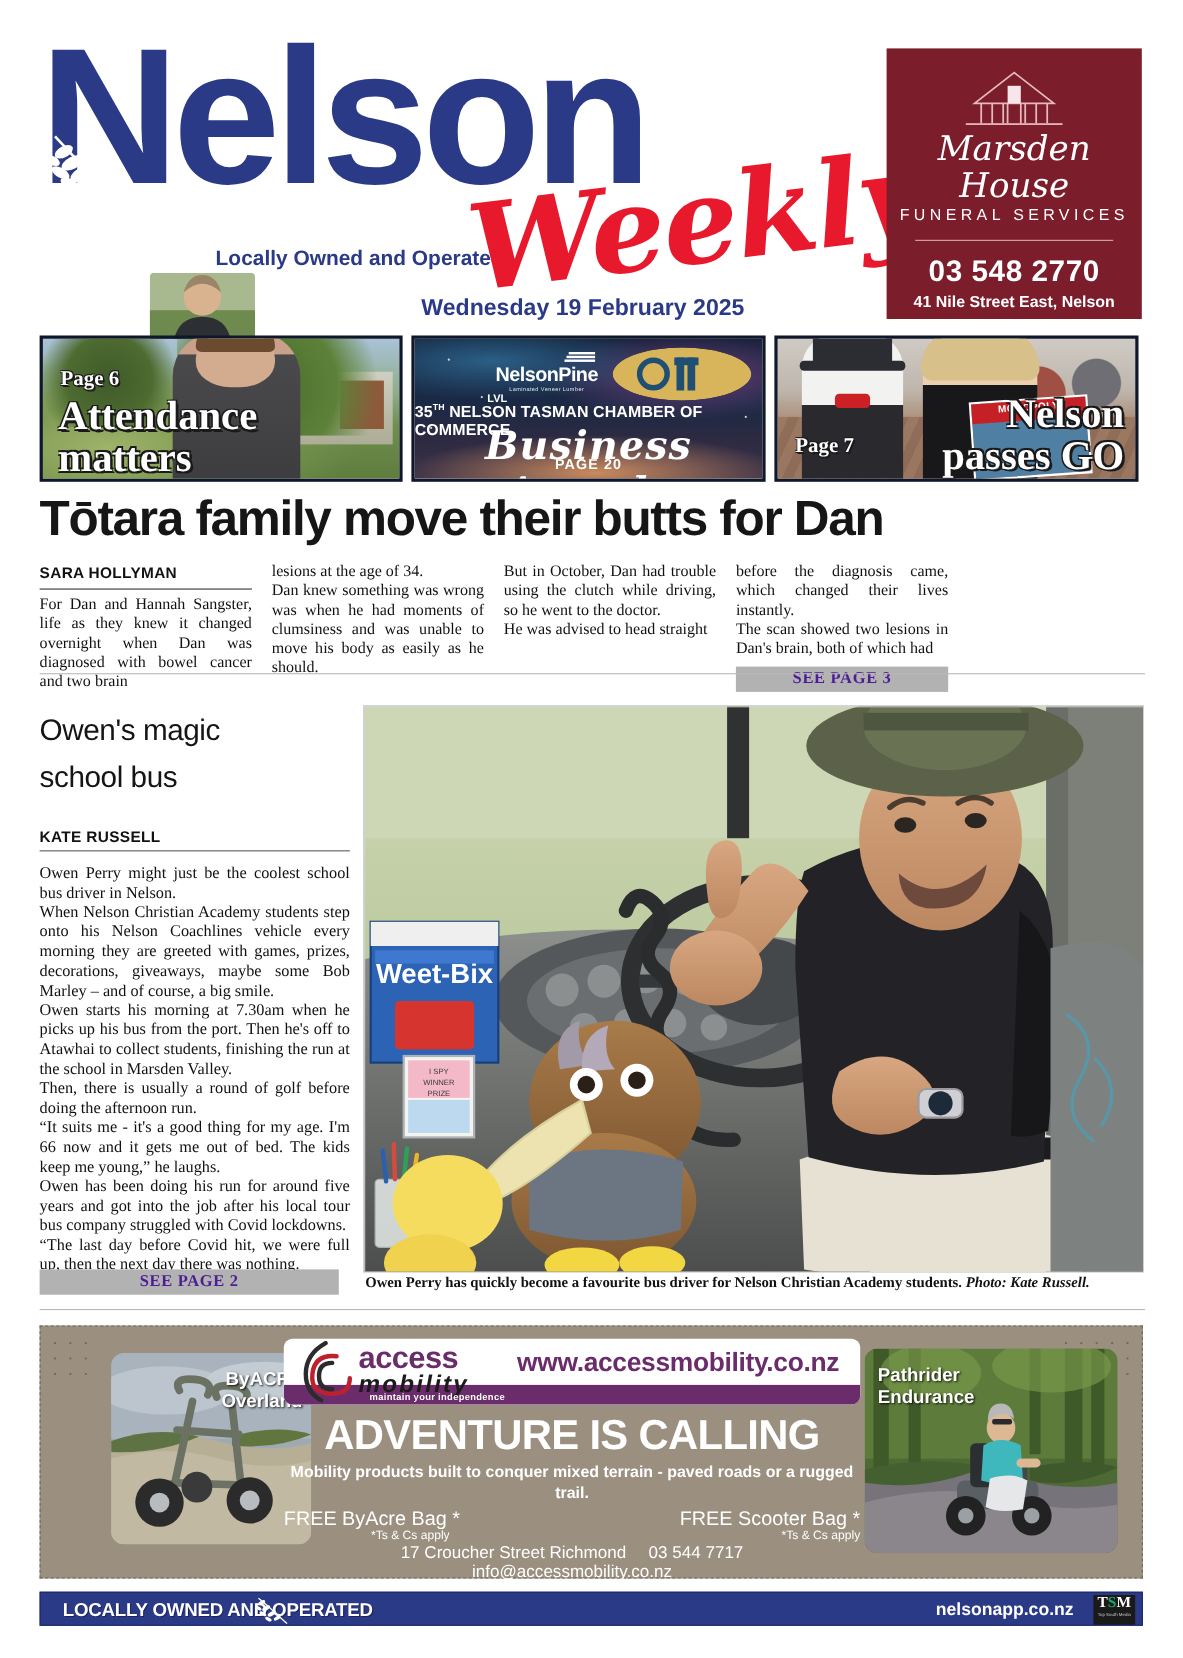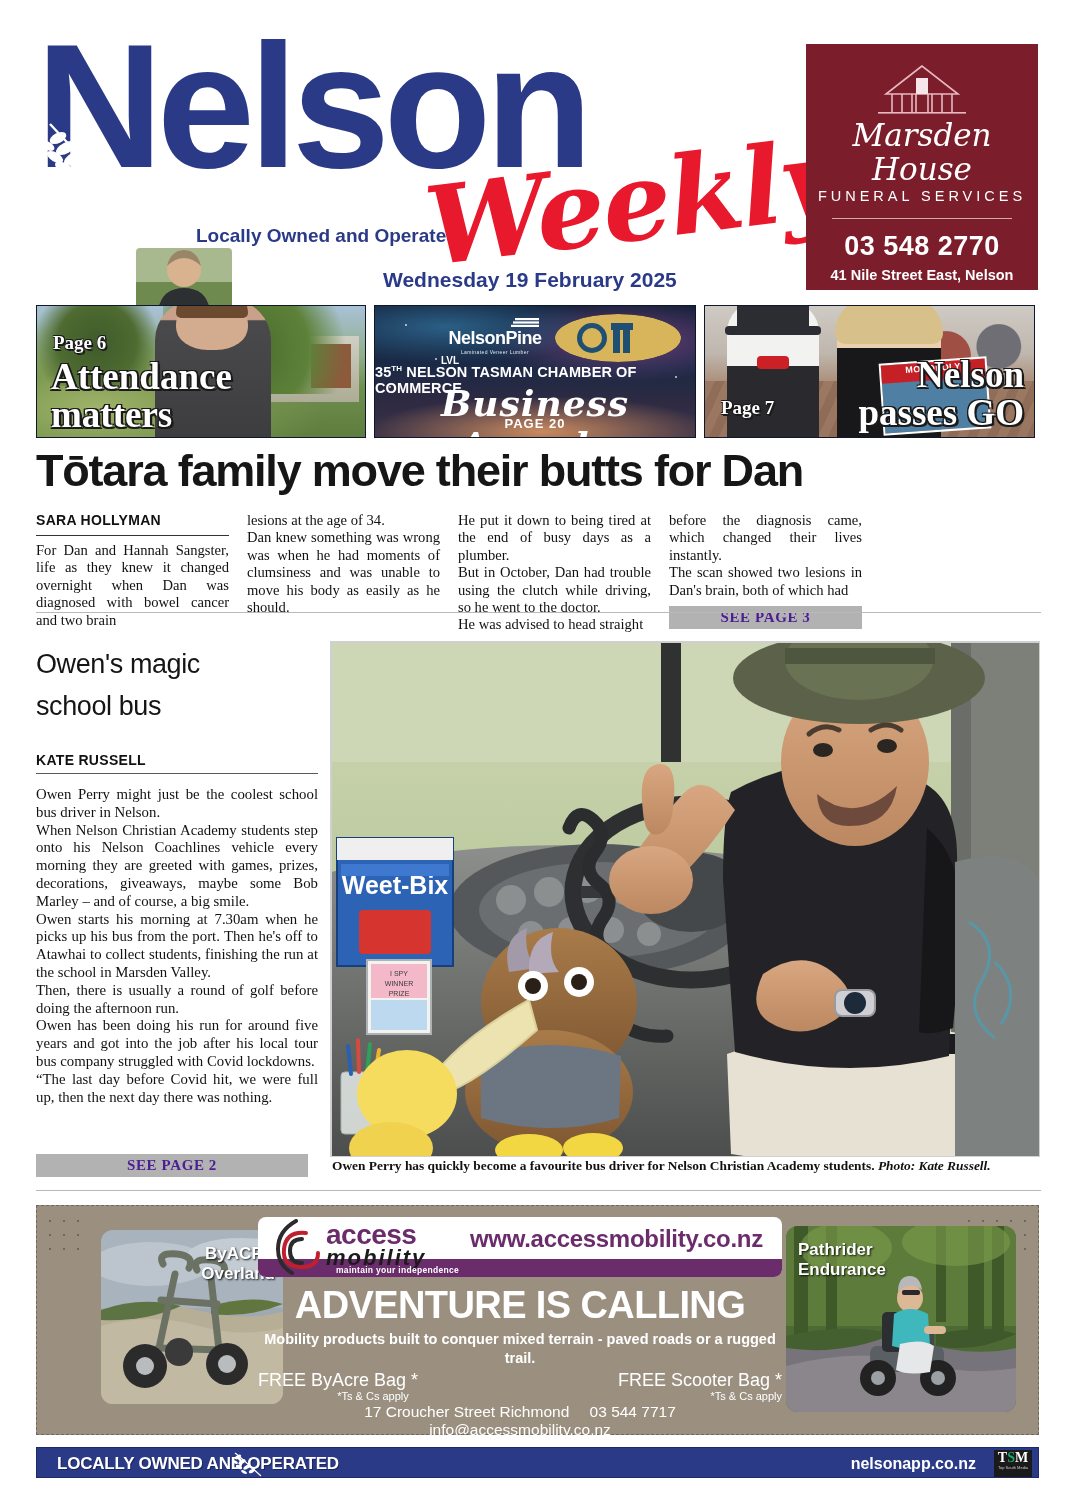--- a/index.html
+++ b/index.html
@@ -67,21 +67,21 @@
     width: 96px; height: 62px; overflow: hidden;
     border-radius: 4px 4px 0 0;
   }
 
   
   .teasers {
     position: absolute; left: 36px; top: 305px;
     width: 1003px; height: 133px;
     display: flex; gap: 8px;
   }
-  .teaser { position: relative; overflow: hidden; border: 1px solid #0f172a; }
+  .teaser { position: relative; overflow: hidden; border: 3px solid #0f172a; }
   .t1 { width: 330px; }
   .t2 { width: 322px; }
   .t3 { width: 331px; }
 
   .t1-bg { position:absolute; inset:0;
     background:
       radial-gradient(ellipse at 18% 78%, #9fb36a 0%, #7f9a52 26%, rgba(0,0,0,0) 60%),
       linear-gradient(to bottom, #a9c2d8 0%, #8fae8a 38%, #6f8f4e 62%, #5e7d3e 100%);
   }
   .t1-tree { position:absolute; top:-16px; left:-10px; width:140px; height:96px;
@@ -440,21 +440,20 @@
     <div class="lead-col">
       <div class="byline">SARA HOLLYMAN</div>
       <div class="byline-rule"></div>
       <p>For Dan and Hannah Sangster, life as they knew it changed overnight when Dan was diagnosed with bowel cancer and two brain</p>
     </div>
     <div class="lead-col">
       <p>lesions at the age of 34.</p>
         <p>Dan knew something was wrong was when he had moments of clumsiness and was unable to move his body as easily as he should.</p>
     </div>
     <div class="lead-col">
-      <p>He put it down to being tired at the end of busy days as a plumber.</p>
         <p>But in October, Dan had trouble using the clutch while driving, so he went to the doctor.</p>
         <p>He was advised to head straight</p>
     </div>
     <div class="lead-col">
       <p>before the diagnosis came, which changed their lives instantly.</p>
         <p>The scan showed two lesions in Dan's brain, both of which had</p>
       <div class="see-badge" style="margin-top:7px;">SEE PAGE 3</div>
     </div>
   </div>
   <div class="hr-lead"></div>
@@ -464,20 +463,21 @@
     <div>school bus</div>
   </div>
   <div class="owen-by">KATE RUSSELL</div>
   <div class="owen-by-rule"></div>
 
   <div class="owen-body">
     <p>Owen Perry might just be the coolest school bus driver in Nelson.</p>
     <p>When Nelson Christian Academy students step onto his Nelson Coachlines vehicle every morning they are greeted with games, prizes, decorations, giveaways, maybe some Bob Marley – and of course, a big smile.</p>
     <p>Owen starts his morning at 7.30am when he picks up his bus from the port. Then he's off to Atawhai to collect students, finishing the run at the school in Marsden Valley.</p>
     <p>Then, there is usually a round of golf before doing the afternoon run.</p>
+    <p>“It suits me - it's a good thing for my age. I'm 66 now and it gets me out of bed. The kids keep me young,” he laughs.</p>
     <p>Owen has been doing his run for around five years and got into the job after his local tour bus company struggled with Covid lockdowns.</p>
     <p>“The last day before Covid hit, we were full up, then the next day there was nothing.</p>
   </div>
 
   <div class="owen-see">
     <div class="see-badge">SEE PAGE 2</div>
   </div>
 
   <div class="owen-photo">
     <svg width="710" height="516" viewBox="0 0 710 516">

